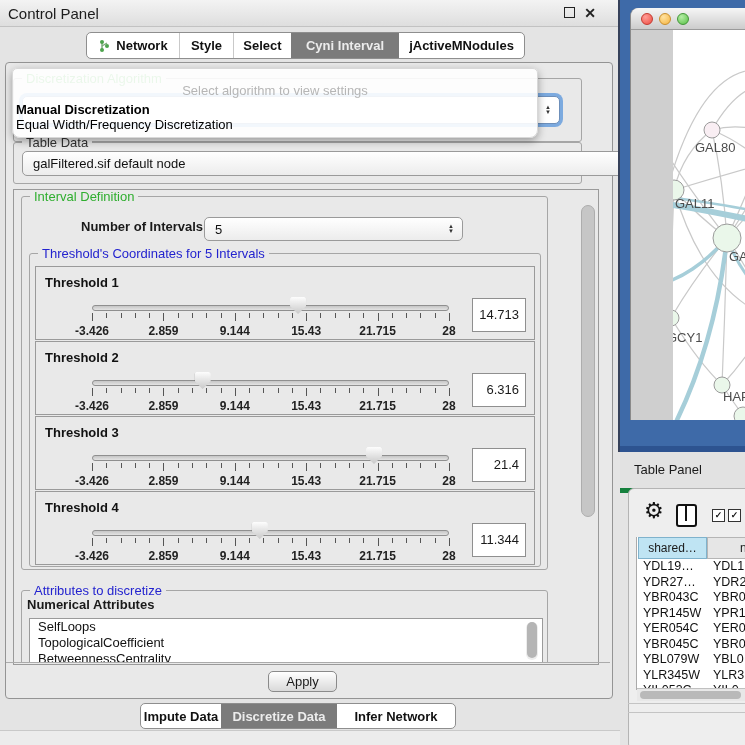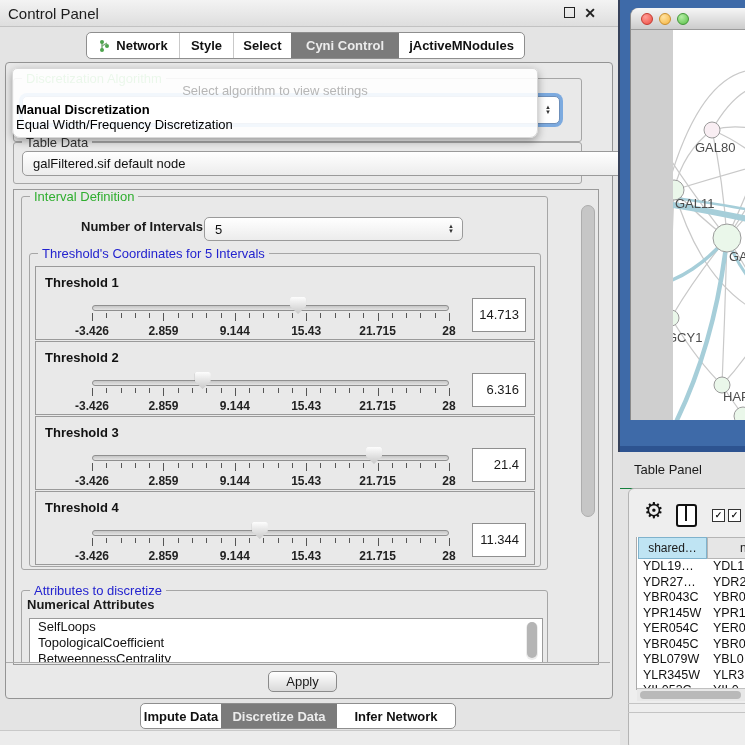--- a/index.html
+++ b/index.html
@@ -73,21 +73,21 @@
   
   #rdivider{left:618px;top:0;width:2px;height:452px;background:#36415a;}
   #blueframe{left:620px;top:0;width:125px;height:452px;background:var(--frame-blue);}
   #blueframe .dk{position:absolute;left:0;bottom:0;width:100%;height:6px;background:var(--frame-blue-dark);}
   #netwin{left:630px;top:8px;width:115px;height:412px;background:#cfcfcf;border-radius:8px 0 0 0;
           border-left:1px solid #8a8a8a;}
   #nettitle{position:absolute;left:0;top:0;width:115px;height:22px;border-radius:8px 0 0 0;
             background:linear-gradient(#f6f6f6,#cccccc);border-bottom:1px solid #9a9a9a;box-sizing:border-box;}
   .tl{position:absolute;top:5px;width:12px;height:12px;border-radius:50%;box-sizing:border-box;}
   #netcanvas{left:636px;top:30px;width:109px;height:390px;background:#fff;margin-left:37px;}
-  #tphead{left:620px;top:452px;width:125px;height:36px;background:#e2e2e2;border-bottom:1px solid #15803d;}
+  #tphead{left:620px;top:452px;width:125px;height:36px;background:#e2e2e2;border-bottom:5px solid #15803d;}
   #tphead span{position:absolute;left:14px;top:10px;font-size:13px;color:#1a1a1a;}
   #tpbox{left:628px;top:488px;width:130px;height:260px;background:#eeeeee;border:1px solid #b4b4b4;border-radius:6px;}
   #gearicon{left:644px;top:498px;font-size:22px;color:#111;}
   #colicon{left:676px;top:504px;width:17px;height:19px;border:2px solid #111;border-radius:3px;background:#fff;}
   #colicon div{position:absolute;left:7px;top:0;width:2px;height:15px;background:#111;}
   .chk{position:absolute;top:509px;width:11px;height:11px;border:1.5px solid #333;background:#fff;
        font-size:9px;line-height:11px;text-align:center;color:#111;font-weight:bold;}
   #tbl{left:636px;top:537px;width:109px;height:153px;background:#fff;border-left:1px solid #aaa;overflow:hidden;}
   .hcell{position:absolute;top:0;height:22px;box-sizing:border-box;font-size:12px;line-height:20px;}
   #hc1{left:1px;width:69px;background:var(--table-header-selected-bg);
@@ -124,21 +124,21 @@
         </svg>
         <span>Network</span>
       </div>
       <div class="seg" style="width: 54px;">
         <span>Style</span>
       </div>
       <div class="seg" style="width: 58px;">
         <span>Select</span>
       </div>
       <div class="seg sel" style="width: 107px;">
-        <span>Cyni Control</span>
+        <span>Cyni Interval</span>
       </div>
       <div class="seg" style="width: 126px;">
         <span>jActiveMNodules</span>
       </div>
     </div>
 
   <div class="abs" id="mainpanel"></div>
 
   <div class="grp abs" id="algogrp" style="left:13px;top:78px;width:567px;height:62px;">
     <span class="t tg">Discretization Algorithm</span>

